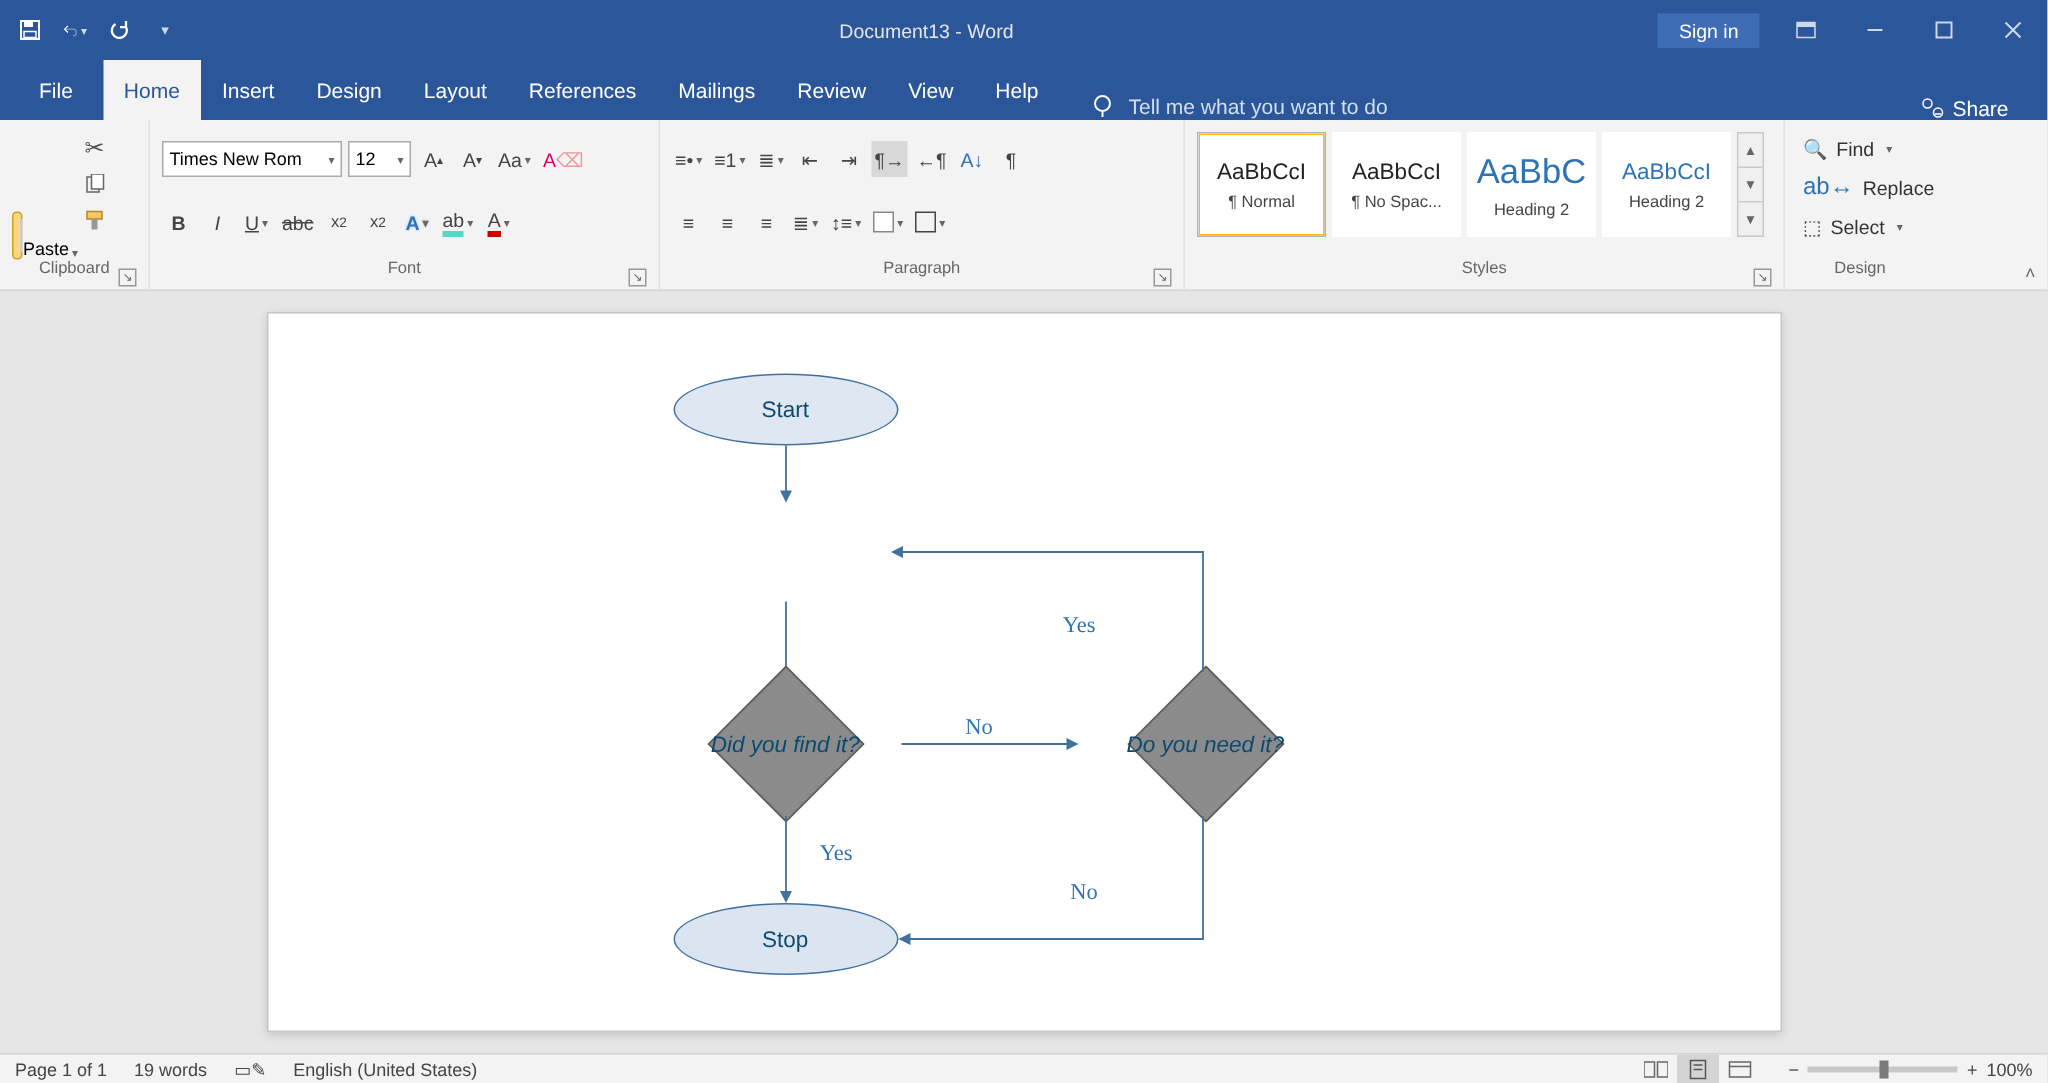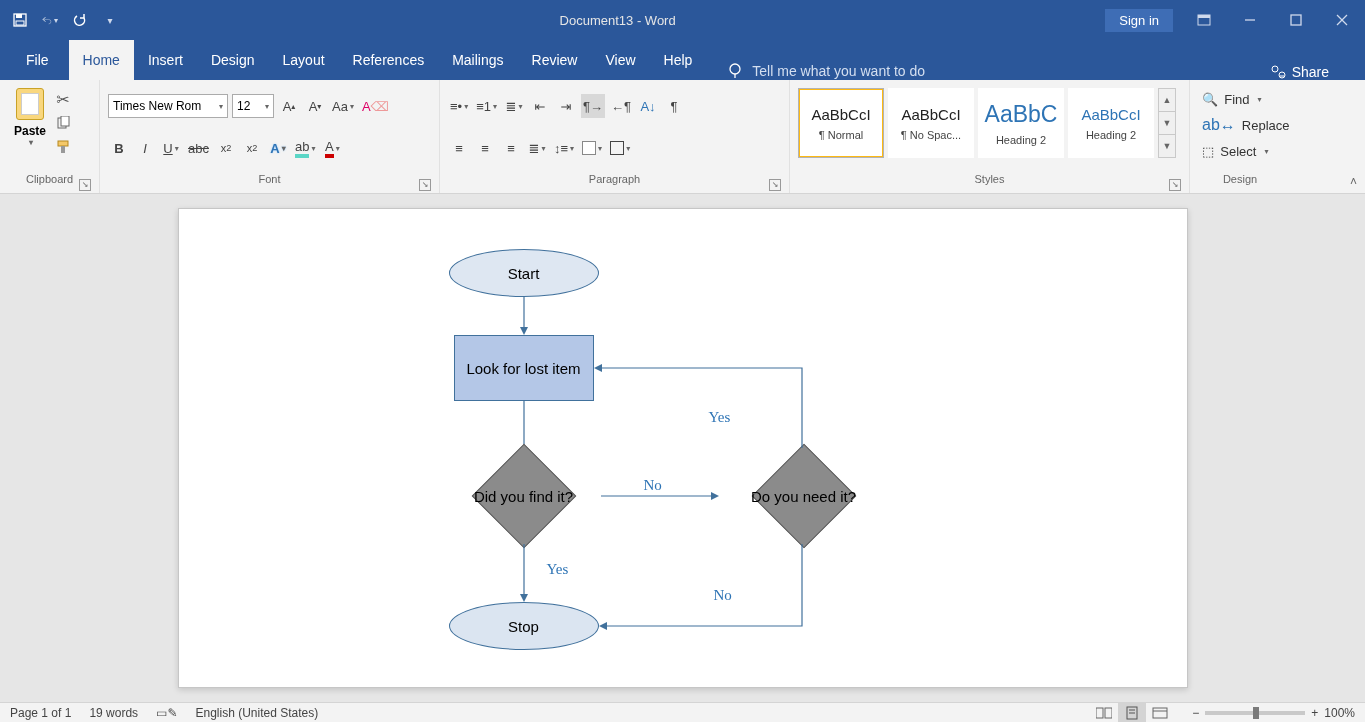--- a/index.html
+++ b/index.html
@@ -13,33 +13,33 @@
 .titlebar .win-controls { display: flex; align-items: center; gap: 0; }
 .titlebar .win-controls .wbtn { width: 46px; height: 40px; display: flex; align-items: center; justify-content: center; cursor: pointer; color: #cfd9ec; }
 .titlebar .signin { background: #3e6db5; padding: 4px 14px; margin-right: 8px; font-size: 13px; cursor: pointer; }
 
 
 .ribbon-tabs { height: 40px; background: #2b579a; display: flex; align-items: flex-end; padding-left: 12px; color: #fff; font-size: 14px; }
 .ribbon-tabs .tab { padding: 0 14px; height: 40px; display: flex; align-items: center; cursor: pointer; }
 .ribbon-tabs .tab.file { margin-right: 6px; }
 .ribbon-tabs .tab.active { background: #f3f3f3; color: #2b579a; }
 .ribbon-tabs .tell-me { display: flex; align-items: center; gap: 8px; margin-left: 20px; color: #d4dff0; }
-.ribbon-tabs .share { margin-left: auto; margin-right: 36px; display: flex; align-items: center; gap: 6px; cursor: pointer; }
+.ribbon-tabs .share { margin-left: auto; margin-right: 26px; display: flex; align-items: center; gap: 6px; cursor: pointer; }
 
 
 .ribbon { height: 114px; background: #f3f3f3; border-bottom: 1px solid #d4d4d4; display: flex; position: relative; }
 .ribbon-group { border-right: 1px solid #e1e1e1; padding: 4px 8px 0 8px; display: flex; flex-direction: column; }
 .ribbon-group .group-body { flex: 1; display: flex; }
 .ribbon-group .group-label { height: 20px; text-align: center; font-size: 11px; color: #666; position: relative; }
 .ribbon-group .group-label .launcher { position: absolute; right: 0; bottom: 2px; width: 12px; height: 12px; border: 1px solid #999; font-size: 8px; line-height: 10px; text-align: center; color: #666; cursor: pointer; }
 
 
 .clipboard-group { width: 100px; }
 .clipboard-body { display: flex; }
-.paste-big { width: 44px; display: flex; flex-direction: column; align-items: center; justify-content: flex-start; padding-top: 4px; cursor: pointer; font-weight: bold; }
+.paste-big { width: 44px; display: flex; flex-direction: row; align-items: flex-end; justify-content: flex-start; padding-top: 4px; cursor: pointer; }
 .paste-big .clip-icon { width: 28px; height: 32px; background: #f9d77e; border: 1px solid #c9a227; border-radius: 3px; position: relative; }
 .paste-big .clip-icon::before { content: ""; position: absolute; top: 4px; left: 4px; right: 4px; bottom: 4px; background: #fff; border: 1px solid #ccc; }
 .paste-big .paste-label { font-size: 12px; margin-top: 4px; }
 .clip-small { display: flex; flex-direction: column; gap: 6px; padding: 6px 2px; }
 .clip-small .sicon { width: 18px; height: 18px; cursor: pointer; color: #555; display:flex;align-items:center;justify-content:center; }
 
 
 .font-group { width: 340px; }
 .font-row { display: flex; align-items: center; gap: 4px; height: 36px; }
 .font-name-box { width: 120px; height: 24px; border: 1px solid #ababab; background: #fff; font-size: 12px; padding: 0 4px; display: flex; align-items: center; justify-content: space-between; }
@@ -67,26 +67,26 @@
 .editing-group { width: 100px; }
 .editing-group .erow { display: flex; align-items: center; gap: 6px; height: 26px; font-size: 13px; color: #333; cursor: pointer; padding-left: 4px; }
 
 .collapse-ribbon { position: absolute; right: 8px; bottom: 4px; cursor: pointer; color: #666; font-size: 12px; }
 
 
 .doc-area { height: 508px; background: #e6e6e6; overflow: hidden; display: flex; justify-content: center; padding-top: 14px; }
 .page { width: 1010px; height: 480px; background: #fff; border: 1px solid #c6c6c6; box-shadow: 0 2px 6px rgba(0,0,0,0.15); position: relative; }
 
 
-.fc { position: absolute; font-family: "Times New Roman", serif; font-size: 15px; color: #000000; display: flex; align-items: center; justify-content: center; text-align: center; }
+.fc { position: absolute; font-family: "Times New Roman", serif; font-size: 15px; color: #0c4a6e; display: flex; align-items: center; justify-content: center; text-align: center; }
 .terminator { border: 1.5px solid #41719c; border-radius: 50%/50%; background: #dee7f2; }
 .process { border: 1.5px solid #41719c; background: #b4c7e7; }
 .decision-wrap { }
 .decision-shape { width: 100%; height: 100%; background: #8b8b8b; border: 1.5px solid #5a5a5a; transform: rotate(45deg); position: absolute; top:0; left:0; }
-.decision-text { position: relative; z-index: 2; }
+.decision-text { position: relative; z-index: 2; font-style: italic; }
 .fc-label { position: absolute; font-family: "Times New Roman", serif; font-size: 15px; color: #2e74b5; }
 
 svg.connector { position: absolute; overflow: visible; pointer-events: none; }
 svg.connector line, svg.connector polyline { stroke: #41719c; stroke-width: 1.2; fill: none; }
 svg.connector polygon { fill: #41719c; }
 
 
 .statusbar { height: 20px; background: #f3f3f3; border-top: 1px solid #d4d4d4; display: flex; align-items: center; font-size: 12px; color: #444; padding: 0 10px; gap: 18px; }
 .statusbar .spacer { flex: 1; }
 .statusbar .view-btns { display: flex; gap: 0; }
@@ -342,23 +342,20 @@
 
     <div class="fc terminator" style="left:270px;top:40px;width:150px;height:48px">
       <span>Start</span>
     </div>
 
     <svg class="connector" style="left:345px;top:88px;width:1px;height:38px">
       <line x1="0" y1="0" x2="0" y2="32"></line>
         <polygon points="-4,30 4,30 0,38"></polygon>
     </svg>
 
-    <div class="fc process" style="left:275px;top:126px;width:140px;height:66px">
-      <span>Look for lost item</span>
-    </div>
 
     <svg class="connector" style="left:345px;top:192px;width:1px;height:56px">
       <line x1="0" y1="0" x2="0" y2="50"></line>
         <polygon points="-4,48 4,48 0,56"></polygon>
     </svg>
 
     <div class="fc decision-wrap" style="left:260px;top:234px;width:170px;height:106px">
       <div class="decision-shape" style="left:48px;top:16px;width:74px;height:74px"></div>
       <div class="decision-text" style="width:100%;height:100%;display:flex;align-items:center;justify-content:center">Did you find it?</div>
     </div>

